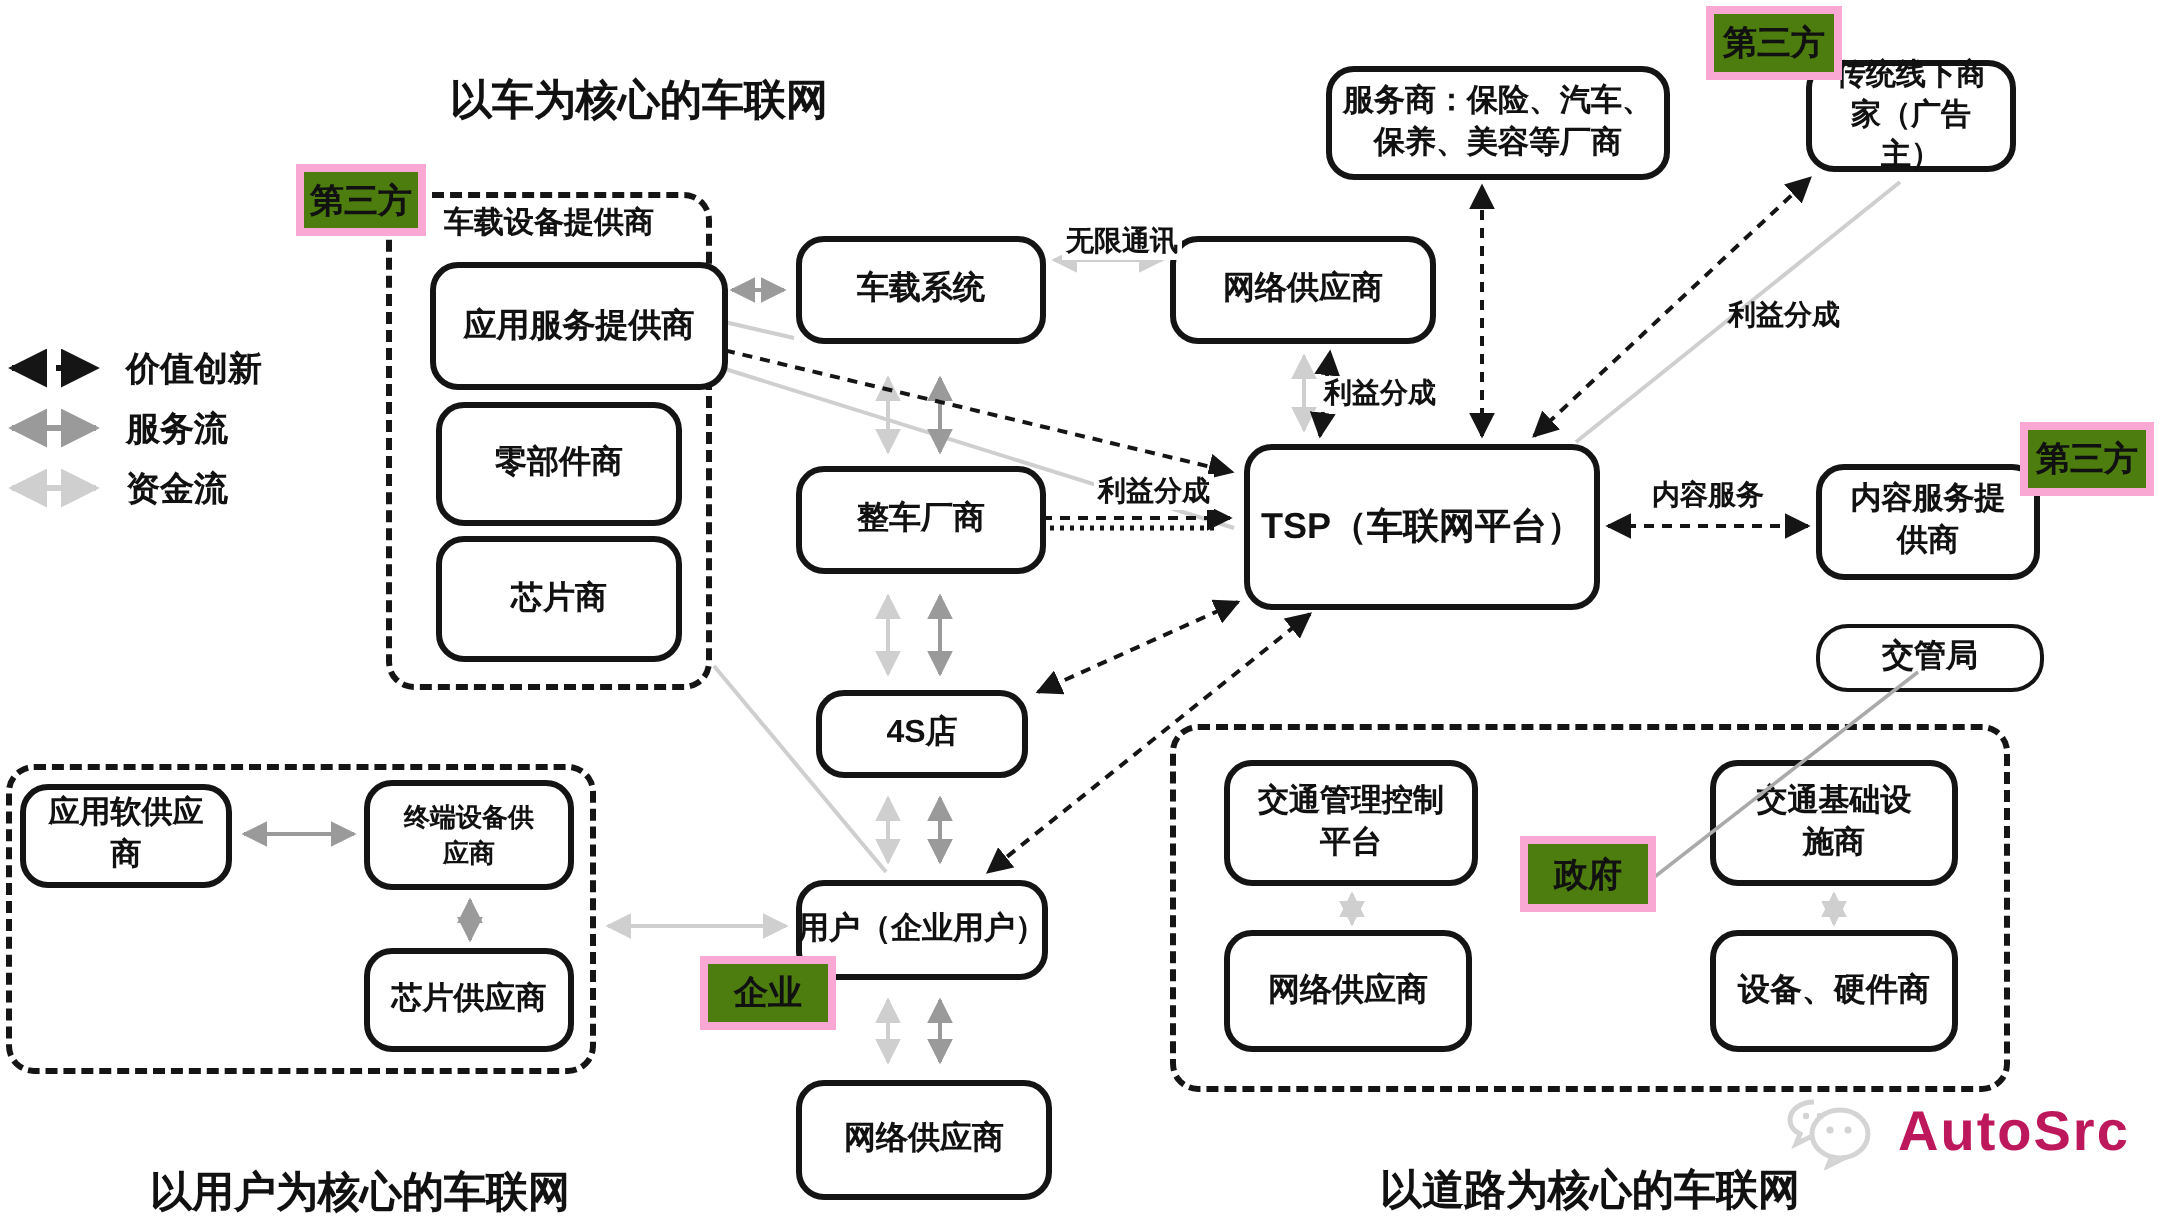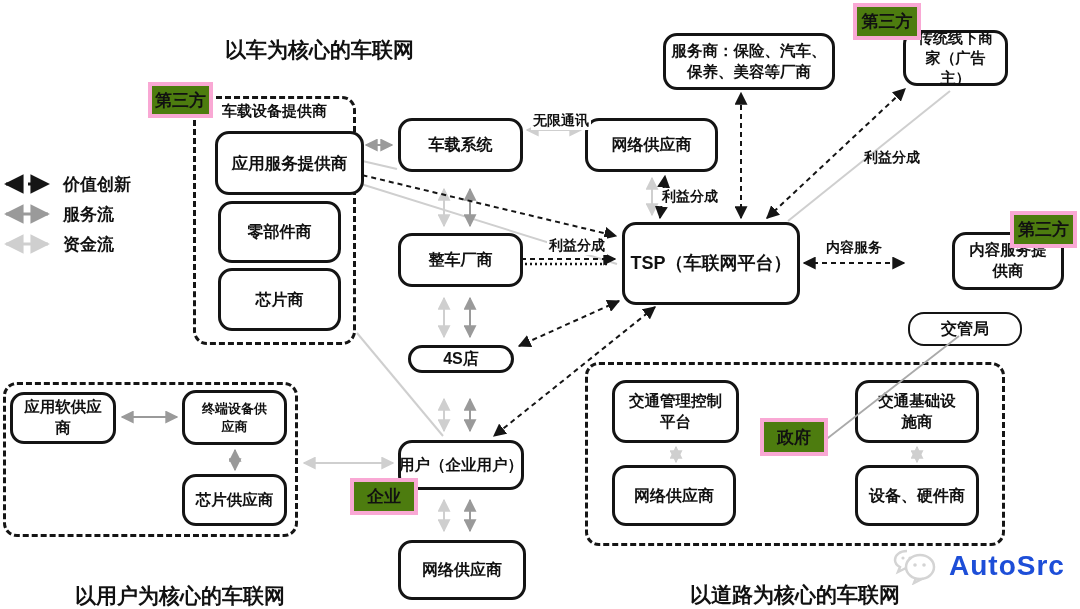--- a/index.html
+++ b/index.html
@@ -19,21 +19,21 @@
   .thin{border-width:2.5px;border-radius:16px;}
   .nowrap{white-space:nowrap;}
   .tag{
     position:absolute;box-sizing:border-box;border:4px solid #f9a8d4;background:#4d7c0f;z-index:5;
     display:flex;align-items:center;justify-content:center;font-weight:bold;font-size:17px;
   }
   .title{position:absolute;font-size:21px;font-weight:bold;white-space:nowrap;z-index:3;}
   .legend-label{position:absolute;font-size:17px;font-weight:bold;white-space:nowrap;z-index:3;}
   .edge-label{position:absolute;font-size:14px;font-weight:bold;background:#fff;padding:0 2px;white-space:nowrap;z-index:3;}
   .watermark{position:absolute;left:893px;top:547px;display:flex;align-items:center;z-index:3;}
-  .watermark-text{font-size:28px;font-weight:bold;color:#1d4ed8;letter-spacing:1px;margin-left:4px;}
+  .watermark-text{font-size:28px;font-weight:bold;color:#be185d;letter-spacing:1px;margin-left:4px;}
 </style>
 </head>
 <body>
 
 <div class="stage">
 
   <svg class="layer" width="1080" height="609" viewBox="0 0 1080 609">
     <defs>
       <marker id="mB" viewBox="0 0 10 10" refX="9" refY="5" markerWidth="6.5" markerHeight="6.5" orient="auto-start-reverse">
         <path d="M0,0 L10,5 L0,10 z" fill="#151515"></path>
@@ -108,23 +108,23 @@
 
   <div class="node" style="left:215px;top:131px;width:149px;height:64px;font-size:16.5px;">应用服务提供商</div>
   <div class="node" style="left:218px;top:201px;width:123px;height:62px;">零部件商</div>
   <div class="node" style="left:218px;top:268px;width:123px;height:63px;">芯片商</div>
   <div class="node" style="left:398px;top:118px;width:125px;height:54px;">车载系统</div>
   <div class="node" style="left:585px;top:118px;width:133px;height:54px;">网络供应商</div>
   <div class="node" style="left:663px;top:33px;width:172px;height:57px;font-size:15.5px;font-weight:bold;padding:2px 3px;">服务商：保险、汽车、保养、美容等厂商</div>
   <div class="node" style="left:903px;top:30px;width:105px;height:56px;font-size:15px;padding:2px 6px;">传统线下商家（广告主）</div>
   <div class="node nowrap" style="left:622px;top:222px;width:178px;height:83px;font-size:18px;">TSP（车联网平台）</div>
   <div class="node" style="left:398px;top:233px;width:125px;height:54px;">整车厂商</div>
-  <div class="node" style="left:908px;top:232px;width:112px;height:58px;font-size:15.5px;padding:9px 14px;margin-left:44px;">内容服务提供商</div>
+  <div class="node" style="left:908px;top:232px;width:112px;height:58px;font-size:15.5px;padding:9px 14px;">内容服务提供商</div>
   <div class="node thin" style="left:908px;top:312px;width:114px;height:34px;">交管局</div>
-  <div class="node" style="left:408px;top:345px;width:106px;height:28px;">4S店</div>
+  <div class="node" style="left:408px;top:345px;width:106px;height:44px;">4S店</div>
   <div class="node nowrap" style="left:398px;top:440px;width:126px;height:50px;font-size:15.5px;">用户（企业用户）</div>
   <div class="node" style="left:398px;top:540px;width:128px;height:60px;">网络供应商</div>
   <div class="node" style="left:10px;top:392px;width:106px;height:52px;font-size:15.5px;">应用软供应商</div>
   <div class="node" style="left:182px;top:390px;width:105px;height:55px;font-size:13px;padding:2px 14px;">终端设备供应商</div>
   <div class="node" style="left:182px;top:474px;width:105px;height:52px;font-size:15.5px;">芯片供应商</div>
   <div class="node" style="left:612px;top:380px;width:127px;height:63px;font-size:15.5px;padding:2px 8px;">交通管理控制平台</div>
   <div class="node" style="left:855px;top:380px;width:124px;height:63px;font-size:15.5px;padding:2px 18px;">交通基础设施商</div>
   <div class="node" style="left:612px;top:465px;width:124px;height:61px;">网络供应商</div>
   <div class="node" style="left:855px;top:465px;width:124px;height:61px;">设备、硬件商</div>
 

